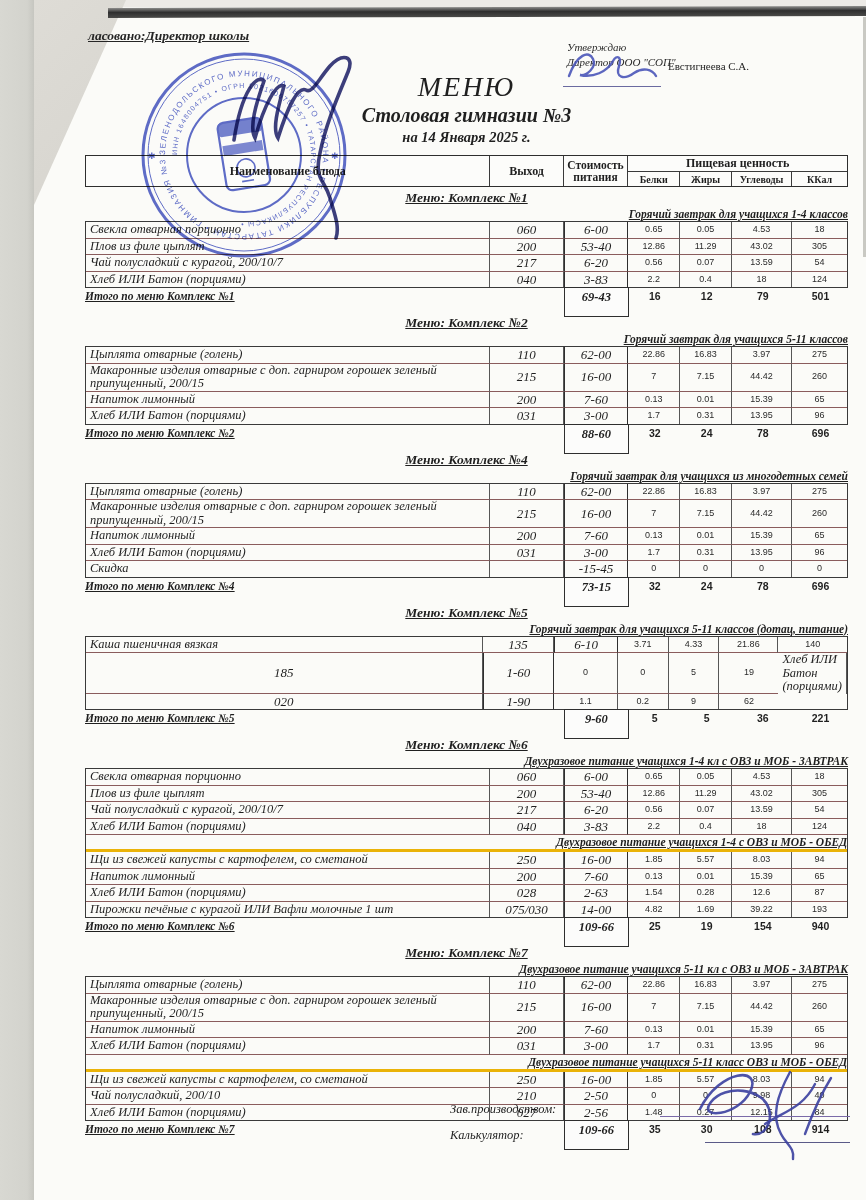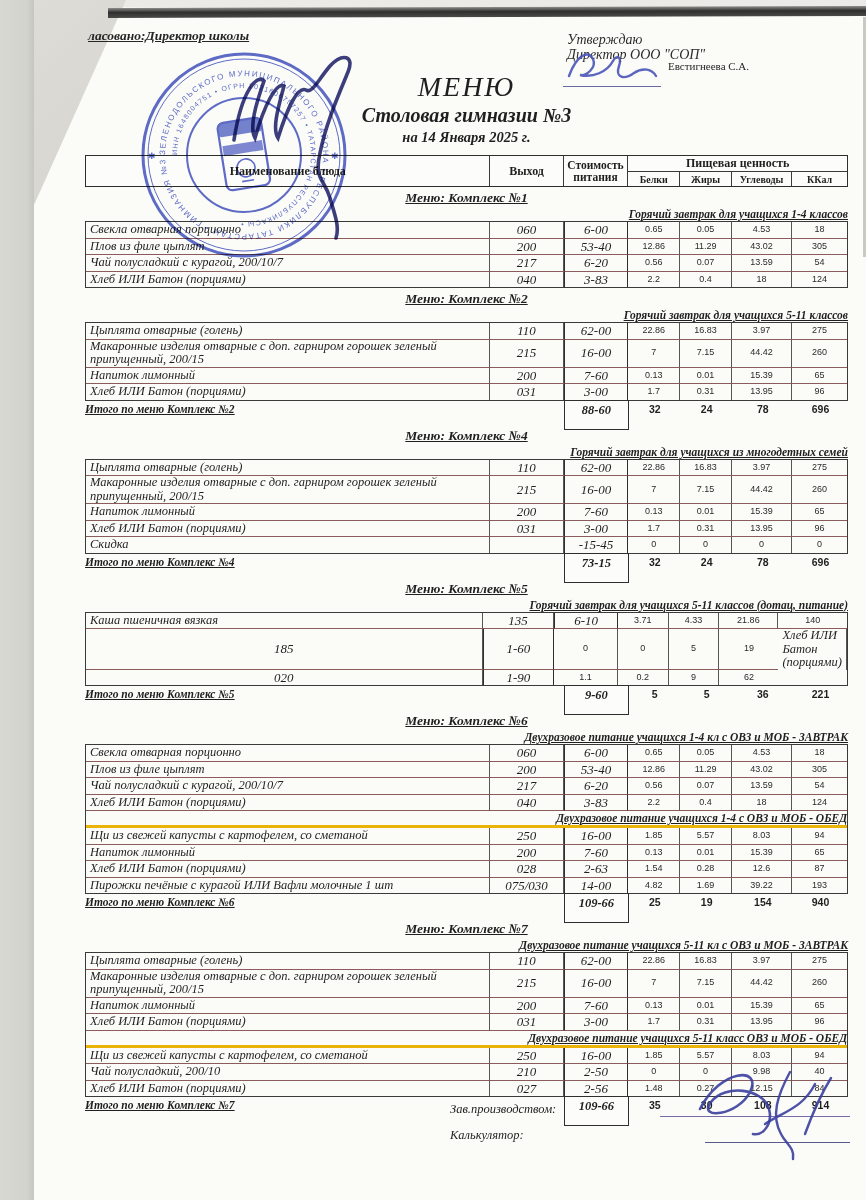--- a/index.html
+++ b/index.html
@@ -12,21 +12,21 @@
              background:linear-gradient(135deg,#dedcd6,#d6d4ce);
              clip-path:polygon(0 0,100% 0,0 100%);}
   .bg-topband{position:absolute;left:108px;right:0;top:7px;height:10px;
               background:linear-gradient(to bottom,#8e8e8c,#2f2f2f 45%,#4a4a48);
               transform:rotate(-0.15deg);}
   .bg-topstrip{position:absolute;left:34px;right:0;top:0;height:7px;background:#eceae6;}
   .bg-right{position:absolute;right:0;top:17px;width:3px;height:240px;background:#c9c9c3;}
 
   .hdr-left{position:absolute;left:88px;top:28px;font-size:13.5px;font-weight:bold;
             font-style:italic;text-decoration:underline;color:#262626;}
-  .hdr-right{position:absolute;left:567px;top:32px;font-style:italic;font-size:14px;color:#2b2b2b;}
+  .hdr-right{position:absolute;left:567px;top:40px;font-style:italic;font-size:11px;color:#2b2b2b;}
   .hdr-right div{line-height:15px;}
   .sig-small{position:absolute;left:563px;top:46px;width:98px;height:40px;
              border-bottom:1.4px solid #6a6aa0;}
   .signer{position:absolute;left:668px;top:60px;font-size:11px;text-align:right;}
 
   .content{position:relative;margin:0 18px 0 85px;padding-top:72px;}
   .title-block{text-align:center;}
   .doc-title{font-size:28px;font-weight:normal;font-style:italic;letter-spacing:2px;line-height:30px;}
   .doc-subtitle{font-size:20px;font-weight:bold;font-style:italic;line-height:23px;margin-top:2px;}
   .doc-date{font-size:14.5px;font-weight:bold;font-style:italic;line-height:17px;margin-top:2px;}
@@ -176,20 +176,28 @@
           <div class="cell c-n">0.07</div>
           <div class="cell c-n">13.59</div>
           <div class="cell c-n c-last">54</div>
           <div class="cell c-name row-last">Хлеб ИЛИ Батон (порциями)</div>
           <div class="cell c-val row-last">040</div>
           <div class="cell c-cost row-last">3-83</div>
           <div class="cell c-n row-last">2.2</div>
           <div class="cell c-n row-last">0.4</div>
           <div class="cell c-n row-last">18</div>
           <div class="cell c-n c-last row-last">124</div>
+        </div>
+        <div class="total">
+          <div class="t-label">Итого по меню Комплекс №1</div>
+          <div class="t-cost">69-43</div>
+          <div class="t-n">16</div>
+          <div class="t-n">12</div>
+          <div class="t-n">79</div>
+          <div class="t-n">501</div>
         </div>
       </div>
       <div class="section">
         <div class="sec-title">Меню: Комплекс №2</div>
         <div class="sub-title">Горячий завтрак для учащихся 5-11 классов</div>
         <div class="tbl">
           <div class="cell c-name">Цыплята отварные (голень)</div>
           <div class="cell c-val">110</div>
           <div class="cell c-cost">62-00</div>
           <div class="cell c-n">22.86</div>

